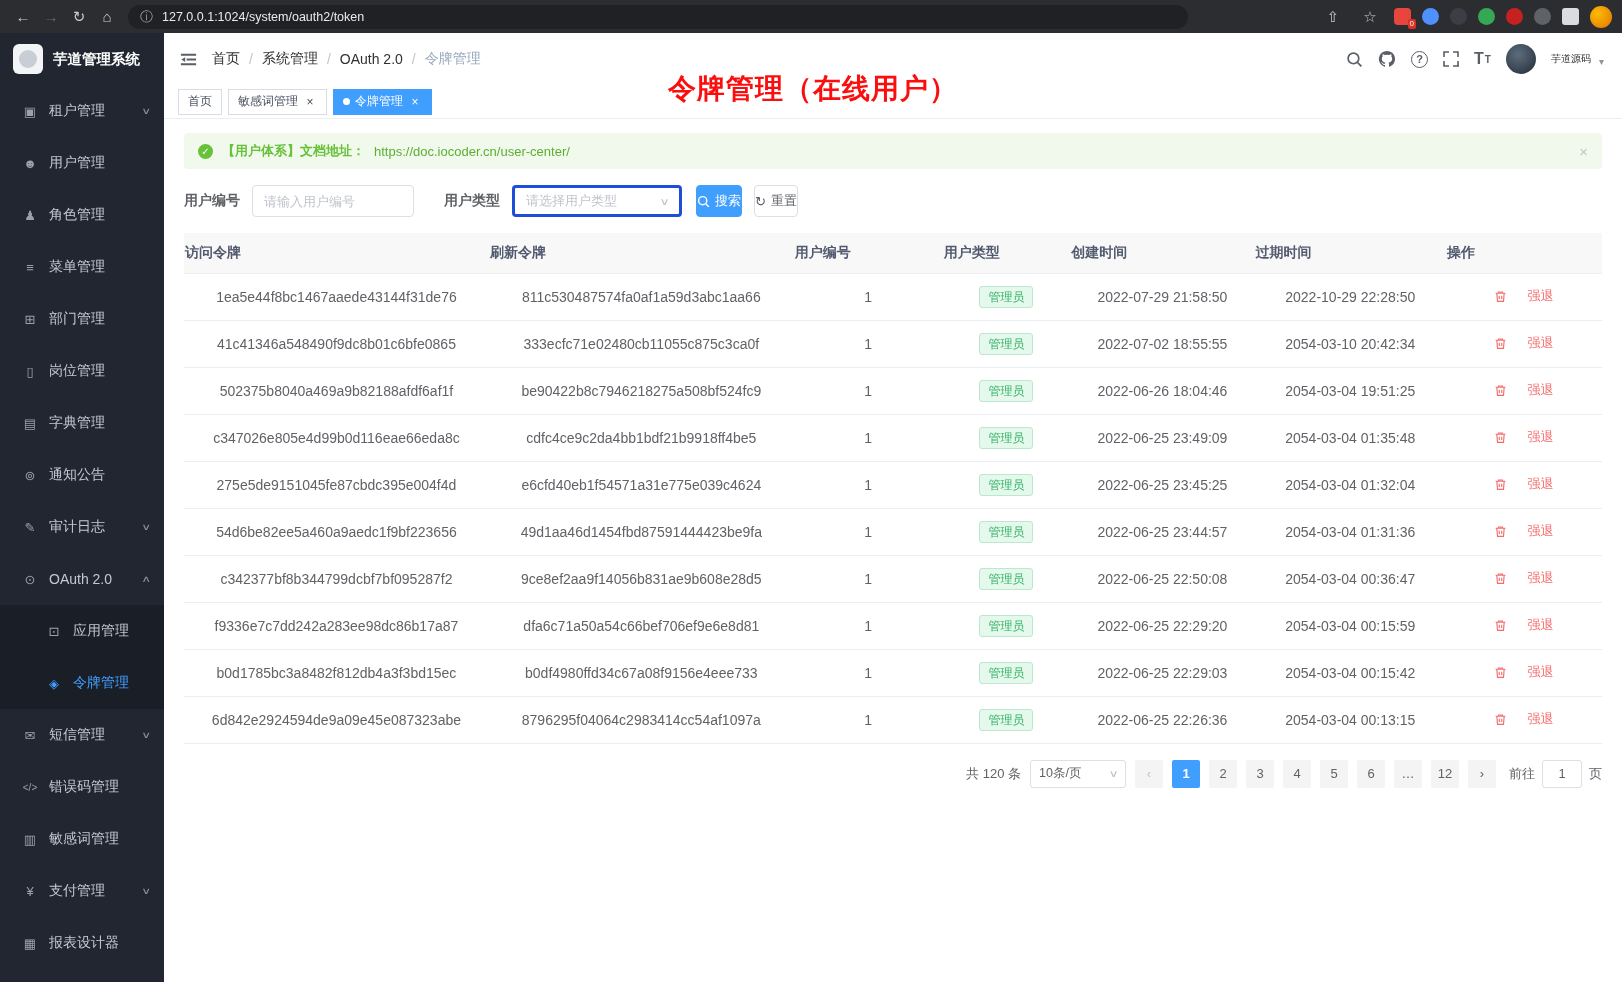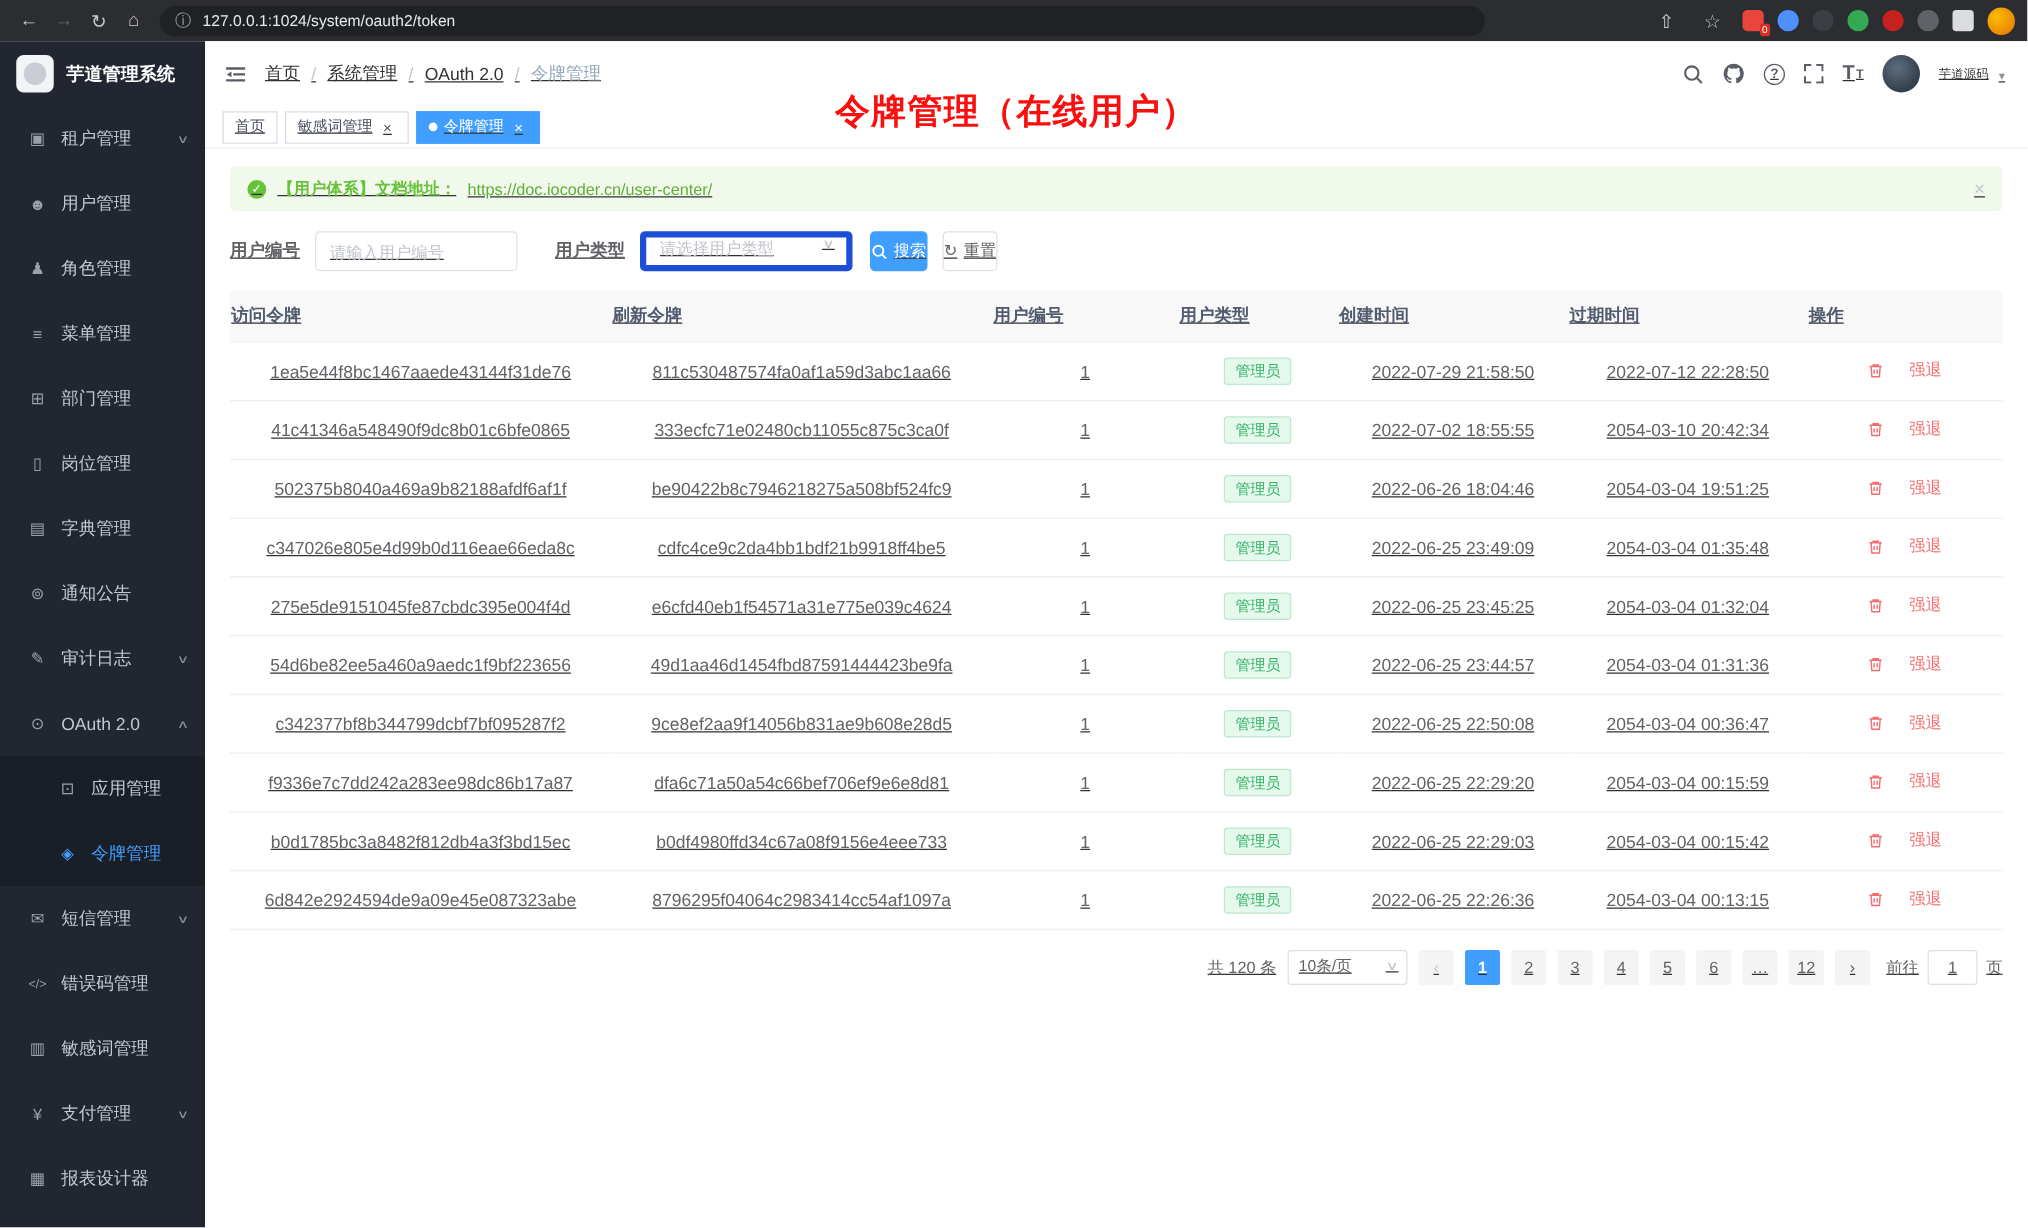--- a/index.html
+++ b/index.html
@@ -38,21 +38,21 @@
   .logo-img::after { content: ""; position: absolute; inset: 6px; border-radius: 50%; background: #c9ced6; }
   .logo-title { color: #fff; font-size: 14.5px; font-weight: 700; white-space: nowrap; }
   .menu-item { height: 52px; display: flex; align-items: center; padding: 0 14px 0 20px; color: #c3c8d1; font-size: 14px; cursor: pointer; }
   .menu-item .mi-icon { width: 20px; margin-right: 9px; font-size: 13px; color: #9aa1ab; text-align: center; flex-shrink: 0; }
   .menu-item .mi-label { flex: 1; white-space: nowrap; }
   .menu-item .mi-arrow { font-size: 9px; color: #8a9099; transform: scaleX(1.5); }
   .menu-item.child { background: #1a1e27; padding-left: 44px; }
   .menu-item.active { color: #409eff; }
   .menu-item.active .mi-icon { color: #409eff; }
   
-  .main { flex: 1; display: flex; flex-direction: column; background: #fff; min-width: 0; text-decoration: underline; }
+  .main { flex: 1; display: flex; flex-direction: column; background: #fff; min-width: 0; }
   .topbar { height: 52px; display: flex; align-items: center; padding: 0 18px 0 14px; flex-shrink: 0; }
   .fold { width: 20px; height: 20px; color: #5a5e66; cursor: pointer; display: flex; align-items: center; justify-content: center; }
   .breadcrumb { display: flex; align-items: center; margin-left: 14px; font-size: 14px; color: #303133; }
   .bc-item { cursor: pointer; }
   .bc-sep { margin: 0 9px; color: #c0c4cc; }
   .bc-item.current { color: #97a8be; cursor: default; }
   .topbar-right { margin-left: auto; display: flex; align-items: center; gap: 15px; }
   .hicon { color: #5a5e66; cursor: pointer; display: flex; align-items: center; justify-content: center; }
   .qcircle { width: 17px; height: 17px; border: 1.5px solid #5a5e66; border-radius: 50%; font-size: 11px; font-weight: 700; }
   .tsize b { font-size: 16px; font-weight: 700; } .tsize small { font-size: 10px; font-weight: 700; margin-left: 1px; }
@@ -70,21 +70,21 @@
   .alert { height: 36px; background: #f0f9eb; border-radius: 4px; display: flex; align-items: center; padding: 0 14px; gap: 9px; margin-bottom: 16px; }
   .alert-check { width: 15px; height: 15px; border-radius: 50%; background: #67c23a; color: #fff; font-size: 10px; display: flex; align-items: center; justify-content: center; flex-shrink: 0; }
   .alert-text { color: #67c23a; font-size: 13px; font-weight: 600; }
   .alert-link { color: #5daf34; font-size: 13px; text-decoration: none; cursor: pointer; }
   .alert-close { margin-left: auto; color: #c0c4cc; font-size: 15px; cursor: pointer; }
   .filter { display: flex; align-items: center; margin-bottom: 16px; font-size: 14px; }
   .filter label { font-weight: 700; color: #606266; margin-right: 12px; }
   .f-input { width: 162px; height: 32px; border: 1px solid #dcdfe6; border-radius: 4px; padding: 0 11px; font-size: 13px; color: #606266; outline: none; font-family: inherit; }
   .f-input::placeholder { color: #c0c4cc; }
   .lbl2 { margin-left: 30px; }
-  .f-select { width: 170px; height: 32px; border: 5px solid #1d4ed8; border-radius: 4px; display: flex; justify-content: space-between; padding: 0 11px; cursor: pointer; }
+  .f-select { width: 170px; height: 32px; border: 3px solid #1d4ed8; border-radius: 4px; display: flex; align-items: center; justify-content: space-between; padding: 0 11px; cursor: pointer; }
   .f-select .ph { color: #c0c4cc; font-size: 13px; }
   .sel-caret { color: #c0c4cc; font-size: 10px; transform: scaleX(1.4); }
   .btn { height: 32px; border-radius: 4px; display: inline-flex; align-items: center; gap: 5px; font-size: 13px; padding: 0 0; cursor: pointer; border: 1px solid transparent; font-family: inherit; }
   .btn.primary { background: #409eff; color: #fff; border-color: #409eff; margin-left: 14px; }
   .btn.plain { background: #fff; border-color: #dcdfe6; color: #606266; margin-left: 12px; }
   .r-ico { font-size: 13px; }
   
   .tokens { width: 100%; border-collapse: collapse; font-size: 14px; table-layout: fixed; }
   .tokens th { background: #f8f8f9; color: #515a6e; font-weight: 700; height: 40px; border-bottom: 1px solid #ebeef5; text-align: left; }
   .tokens td { height: 47px; border-bottom: 1px solid #ebeef5; color: #606266; text-align: center; overflow: hidden; white-space: nowrap; }
@@ -321,21 +321,21 @@
           </tr>
         </thead>
         <tbody>
 
             <tr>
               <td>1ea5e44f8bc1467aaede43144f31de76</td>
               <td>811c530487574fa0af1a59d3abc1aa66</td>
               <td>1</td>
               <td><span class="tag-success">管理员</span></td>
               <td>2022-07-29 21:58:50</td>
-              <td>2022-07-12 22:28:50</td>
+              <td>2022-10-29 22:28:50</td>
               <td>
                 <a class="danger-link">
                   <svg width="13" height="13" viewBox="0 0 16 16" fill="none" stroke="currentColor" stroke-width="1.4">
                     <path d="M2 4h12M5.5 4V2.5h5V4M3.5 4l.8 10h7.4l.8-10M6.5 7v4M9.5 7v4"></path>
                   </svg>
                   <span>强退</span>
                 </a>
               </td>
             </tr>
 

